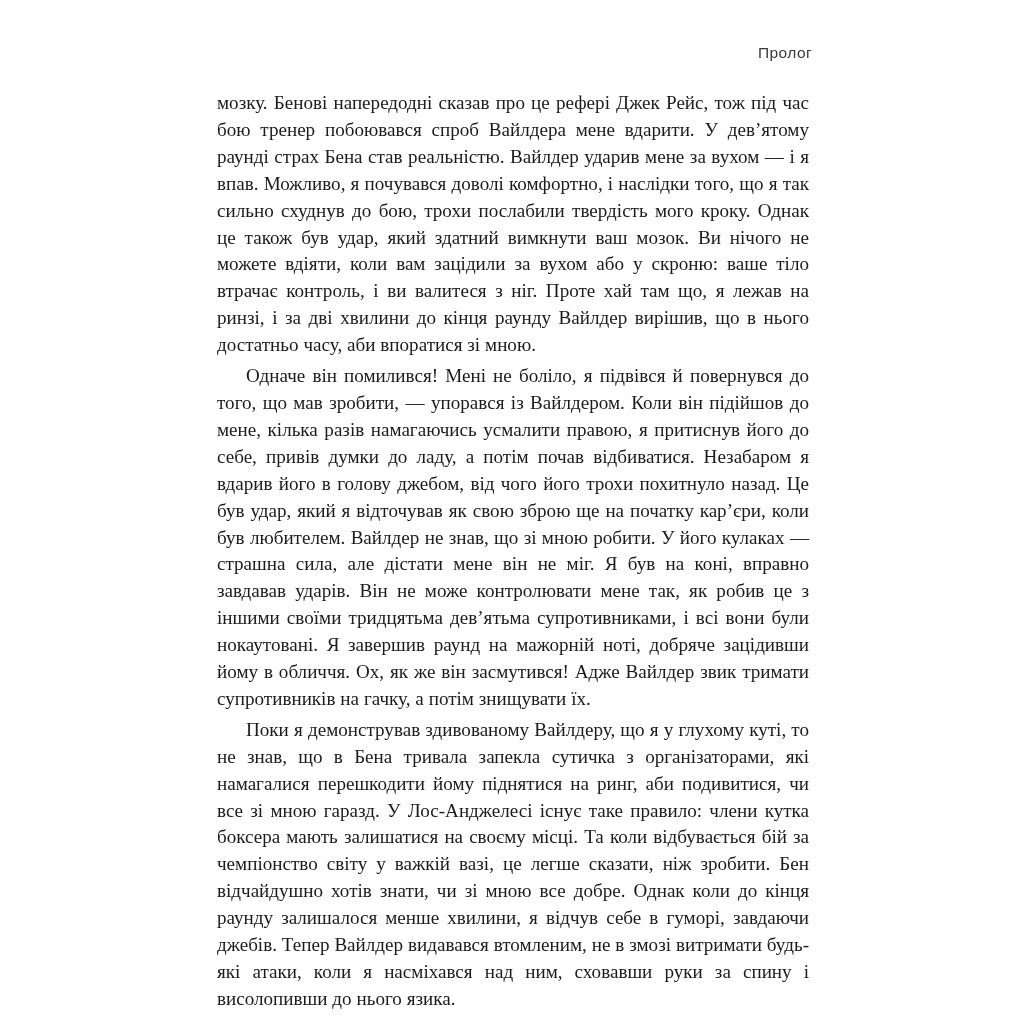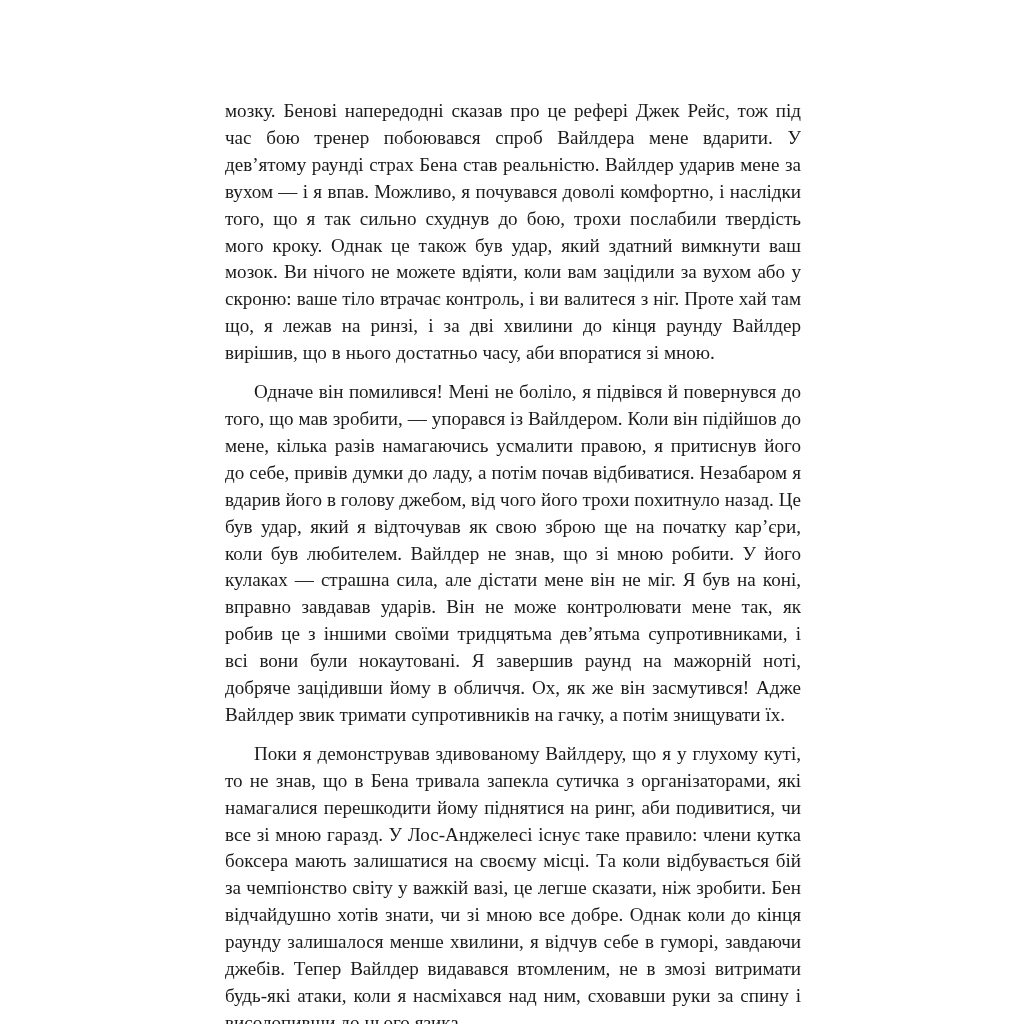--- a/index.html
+++ b/index.html
@@ -39,21 +39,21 @@
 
   
   .text-block {
     position: absolute;
     top: 86px;
     left: 213px;
     width: 600px;
   }
 
   .para {
-    margin: 12px;
+    margin: 4px;
     font-size: 19.1px;
     line-height: 26.9px;
     color: #1b1b1d;
     text-align: justify;
     text-justify: inter-word;
     hyphens: manual;
     -webkit-hyphens: manual;
     word-spacing: 0.1px;
   }
 
@@ -76,20 +76,21 @@
     font-size: 15.5px;
     letter-spacing: 0.3px;
     color: #3a3a3c;
   }
 </style>
 </head>
 <body>
 
 <div class="page">
 
+  <div class="running-head">Пролог</div>
 
   <div class="text-block">
     <p class="para flush">мозку. Бенові напередодні сказав про це рефері Джек Рейс, тож під час бою тренер побоювався спроб Вайлдера мене вдарити. У дев’ятому раунді страх Бена став реальністю. Вайлдер ударив мене за вухом — і я впав. Можливо, я почувався доволі комфортно, і наслідки того, що я так сильно схуднув до бою, трохи послабили твердість мого кроку. Однак це також був удар, який здатний вимкнути ваш мозок. Ви нічого не можете вдіяти, коли вам зацідили за вухом або у скроню: ваше тіло втрачає контроль, і ви валитеся з ніг. Проте хай там що, я лежав на ринзі, і за дві хвилини до кінця раунду Вайлдер вирішив, що в нього достатньо часу, аби впоратися зі мною.</p>
     <p class="para indent">Одначе він помилився! Мені не боліло, я підвівся й повернувся до того, що мав зробити, — упорався із Вайлдером. Коли він підійшов до мене, кілька разів намагаючись усмалити правою, я притиснув його до себе, привів думки до ладу, а потім почав відбиватися. Незабаром я вдарив його в голову джебом, від чого його трохи похитнуло назад. Це був удар, який я відточував як свою зброю ще на початку кар’єри, коли був любителем. Вайлдер не знав, що зі мною робити. У його кулаках — страшна сила, але дістати мене він не міг. Я був на коні, вправно завдавав ударів. Він не може контролювати мене так, як робив це з іншими своїми тридцятьма дев’ятьма супротивниками, і всі вони були нокаутовані. Я завершив раунд на мажорній ноті, добряче зацідивши йому в обличчя. Ох, як же він засмутився! Адже Вайлдер звик тримати супротивників на гачку, а потім знищувати їх.</p>
     <p class="para indent">Поки я демонстрував здивованому Вайлдеру, що я у глухому куті, то не знав, що в Бена тривала запекла сутичка з організаторами, які намагалися перешкодити йому піднятися на ринг, аби подивитися, чи все зі мною гаразд. У Лос-Анджелесі існує таке правило: члени кутка боксера мають залишатися на своєму місці. Та коли відбувається бій за чемпіонство світу у важкій вазі, це легше сказати, ніж зробити. Бен відчайдушно хотів знати, чи зі мною все добре. Однак коли до кінця раунду залишалося менше хвилини, я відчув себе в гуморі, завдаючи джебів. Тепер Вайлдер видавався втомленим, не в змозі витримати будь-які атаки, коли я насміхався над ним, сховавши руки за спину і висолопивши до нього язика.</p>
   </div>
 
 
 </div>
 

